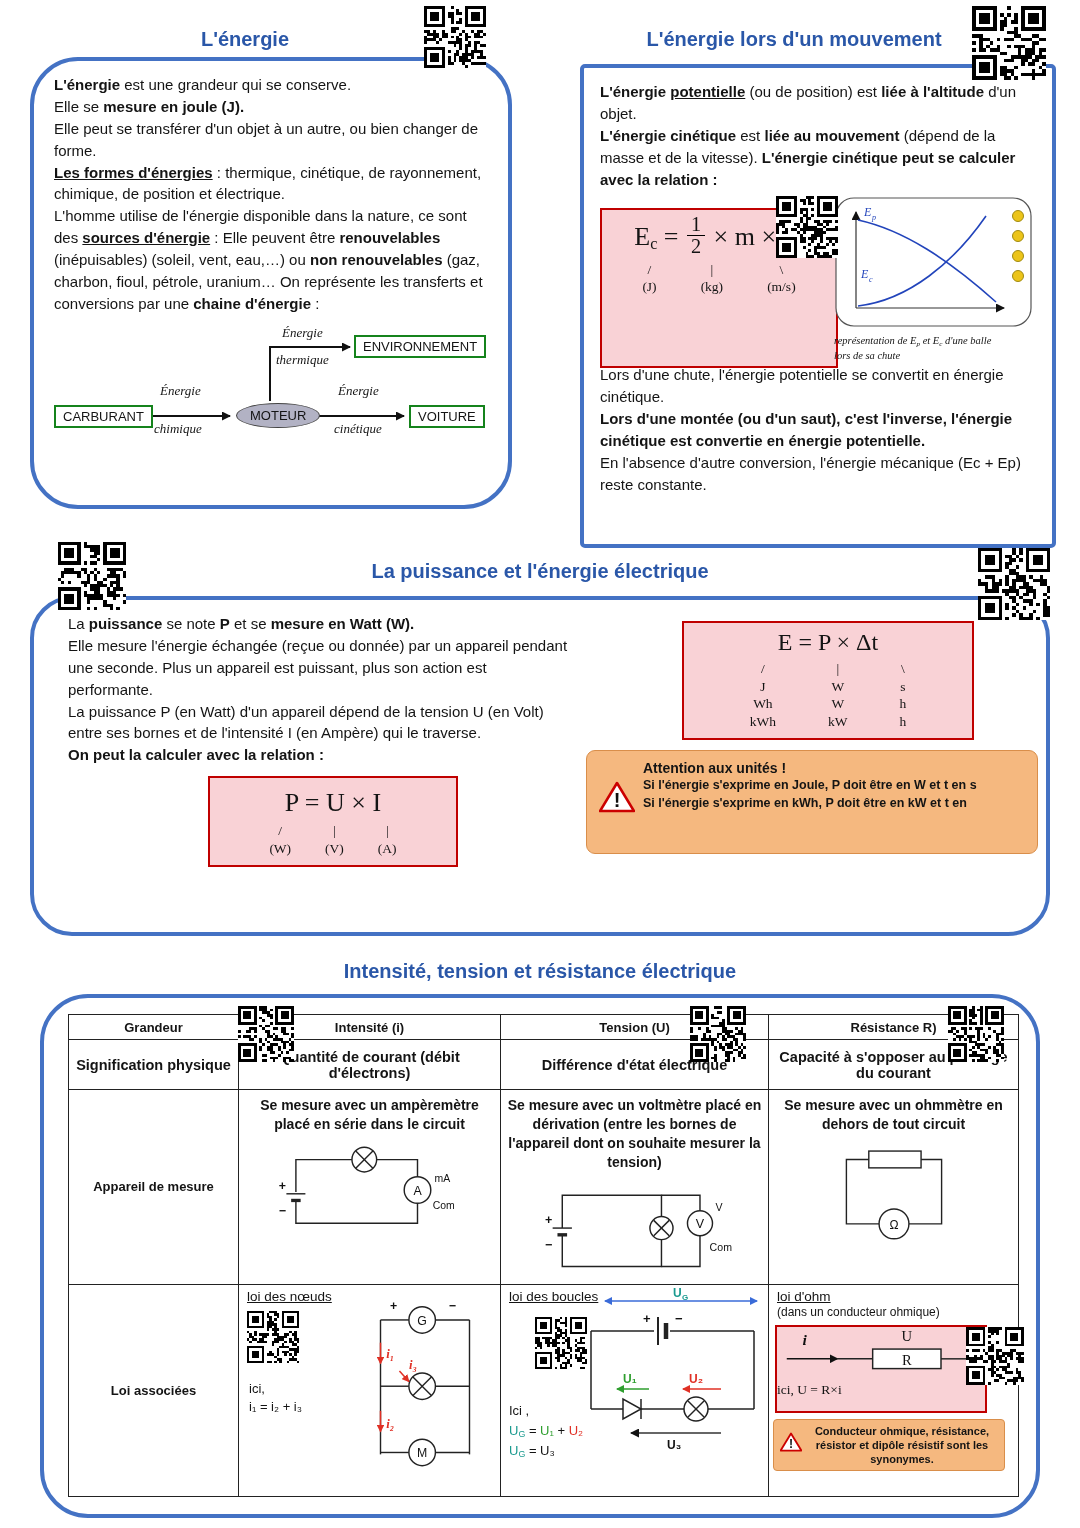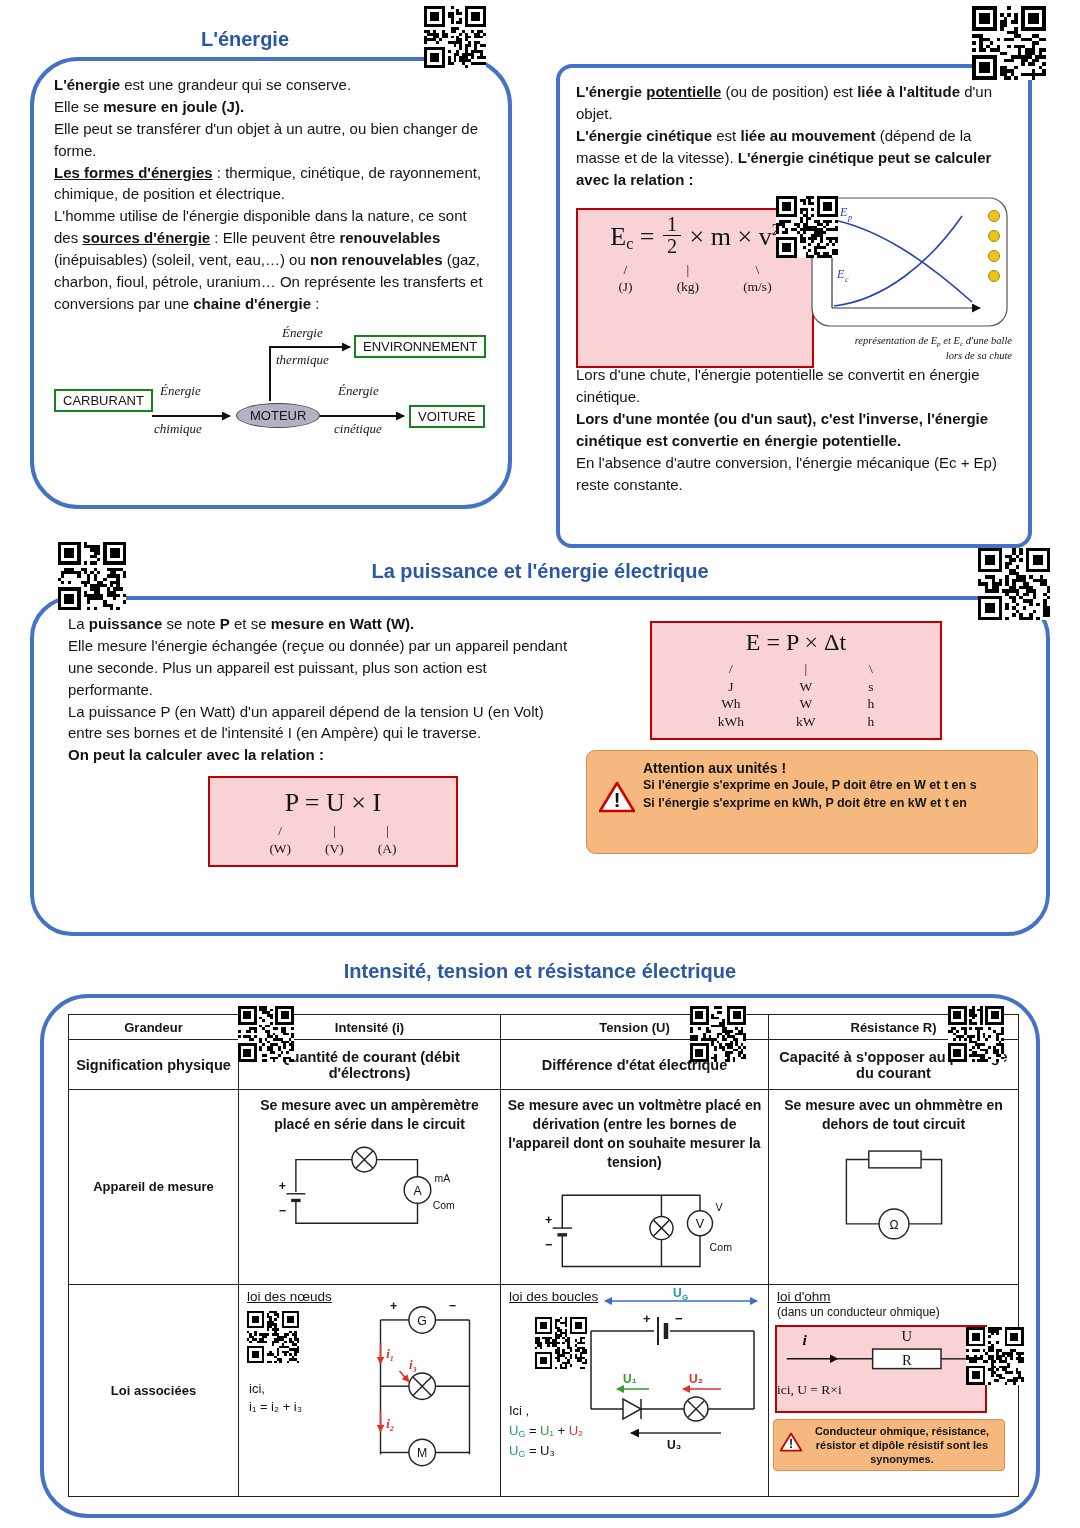--- a/index.html
+++ b/index.html
@@ -22,23 +22,23 @@
   
   .frow{position:relative;margin-top:6px}
   .fbox-ec{position:absolute;left:0;top:12px;width:238px;height:160px;padding-top:4px}
   .eq{text-align:center;font-size:26px;font-family:"Liberation Serif",serif}
   .frac{display:inline-block;vertical-align:-0.38em;text-align:center;font-size:0.78em;line-height:1.02;margin:0 2px}
   .fn{display:block;border-bottom:1.6px solid #000;padding:0 4px}
   .fd{display:block}
   .ucols{display:flex;justify-content:center;gap:42px;margin-top:4px;font-family:"Liberation Serif",serif}
   .ucol{text-align:center;font-size:13.5px;line-height:1.3}
   .graph{position:absolute;right:0;top:0;width:202px}
-  .gcap{font:italic 10.5px "Liberation Serif",serif;text-align:right;line-height:1.25}
+  .gcap{font:italic 10.5px "Liberation Serif",serif;line-height:1.25}
   .fbox-p{margin:10px 0 0 140px;width:250px;padding:10px 0 8px}
-  .fbox-e{margin:8px 0 0 64px;width:292px;padding:6px 0 8px}
+  .fbox-e{margin:8px 0 0 96px;width:292px;padding:6px 0 8px}
   .fbox-e .eq{font-size:24px}
   .warn{position:relative;margin-top:10px;width:452px;min-height:104px;background:#f5b87f;
         border:1px solid #d98e4a;border-radius:9px;padding:8px 10px 8px 56px}
   .wicon{position:absolute;left:12px;top:30px}
   .wtitle{font-size:14px;font-weight:bold;line-height:1.3}
   .wline{font-size:12.5px;font-weight:bold;line-height:1.42}
   .col{position:absolute}
   
   .etab{position:absolute;border-collapse:collapse;table-layout:fixed;width:950px;background:#fff}
   .etab td{border:1.4px solid #222;text-align:center;vertical-align:middle;padding:2px 4px}
@@ -1081,51 +1081,52 @@
         <rect x="2" y="2" width="3" height="3"></rect>
         <rect x="14" y="0" width="7" height="7"></rect>
         <rect x="15" y="1" width="5" height="5" fill="#fff"></rect>
         <rect x="16" y="2" width="3" height="3"></rect>
         <rect x="0" y="14" width="7" height="7"></rect>
         <rect x="1" y="15" width="5" height="5" fill="#fff"></rect>
         <rect x="2" y="16" width="3" height="3"></rect>
       </svg></div>
 
   <div class="sec-title" style="left:130px;top:28px;width:230px">L'énergie</div>
+  <div class="sec-title" style="left:574px;top:28px;width:440px">L'énergie lors d'un mouvement</div>
   <div class="sec-title" style="left:240px;top:560px;width:600px">La puissance et l'énergie électrique</div>
   <div class="sec-title" style="left:240px;top:960px;width:600px">Intensité, tension et résistance électrique</div>
 
   <div class="panel" style="left:30px;top:57px;width:482px;height:452px;border-radius:48px">
     <div style="padding:13px 20px 0">
       <p class="txt"><span style="font-weight: bold;">L'énergie</span><span> est une grandeur qui se conserve.</span></p>
       <p class="txt"><span>Elle se </span><span style="font-weight: bold;">mesure en joule (J).</span></p>
       <p class="txt"><span>Elle peut se transférer d'un objet à un autre, ou bien changer de forme.</span></p>
       <p class="txt"><span style="font-weight: bold; text-decoration: underline;">Les formes d'énergies</span><span> : thermique, cinétique, de rayonnement, chimique, de position et électrique.</span></p>
       <p class="txt"><span>L'homme utilise de l'énergie disponible dans la nature, ce sont des </span><span style="font-weight: bold; text-decoration: underline;">sources d'énergie</span><span> : Elle peuvent être </span><span style="font-weight: bold;">renouvelables</span><span> (inépuisables) (soleil, vent, eau,…) ou </span><span style="font-weight: bold;">non renouvelables</span><span> (gaz, charbon, fioul, pétrole, uranium… On représente les transferts et conversions par une </span><span style="font-weight: bold;">chaine d'énergie</span><span> :</span></p>
       <div class="chain">
         <svg width="445" height="118">
           <line x1="98" y1="91" x2="176" y2="91" stroke="#111" stroke-width="2" marker-end="url(#ab)"></line>
           <line x1="262" y1="91" x2="350" y2="91" stroke="#111" stroke-width="2" marker-end="url(#ab)"></line>
           <polyline points="216,76 216,22 296,22" fill="none" stroke="#111" stroke-width="2" marker-end="url(#ab)"></polyline>
         </svg>
-        <div class="gbox" style="left:0px;top:64px">CARBURANT</div>
+        <div class="gbox" style="left:0px;top:80px">CARBURANT</div>
         <div class="moteur" style="left:182px;top:78px">MOTEUR</div>
         <div class="gbox" style="left:355px;top:80px">VOITURE</div>
         <div class="gbox" style="left:300px;top:10px">ENVIRONNEMENT</div>
         <span class="clabel" style="left:106px;top:58px">Énergie</span>
         <span class="clabel" style="left:100px;top:96px">chimique</span>
         <span class="clabel" style="left:284px;top:58px">Énergie</span>
         <span class="clabel" style="left:280px;top:96px">cinétique</span>
         <span class="clabel" style="left:228px;top:0px">Énergie</span>
         <span class="clabel" style="left:222px;top:27px">thermique</span>
       </div>
     </div>
   </div>
 
-  <div class="panel" style="left:556px;top:64px;width:476px;height:484px;border-radius:16px">
+  <div class="panel" style="left:580px;top:64px;width:476px;height:484px;border-radius:5px">
     <div style="padding:13px 16px 0">
       <p class="txt"><span style="font-weight: bold;">L'énergie </span><span style="font-weight: bold; text-decoration: underline;">potentielle</span><span> (ou de position) est </span><span style="font-weight: bold;">liée à l'altitude</span><span> d'un objet.</span></p>
       <p class="txt"><span style="font-weight: bold;">L'énergie cinétique</span><span> est </span><span style="font-weight: bold;">liée au mouvement</span><span> (dépend de la masse et de la vitesse). </span><span style="font-weight: bold;">L'énergie cinétique peut se calculer avec la relation :</span></p>
       <div class="frow" style="height:168px">
         <div class="pink fbox-ec">
           <div class="eq">
             <span>E</span><span class="sb">c</span>
             <span>=</span>
             <span class="frac"><span class="fn">1</span><span class="fd">2</span></span>
             <span>×</span>

